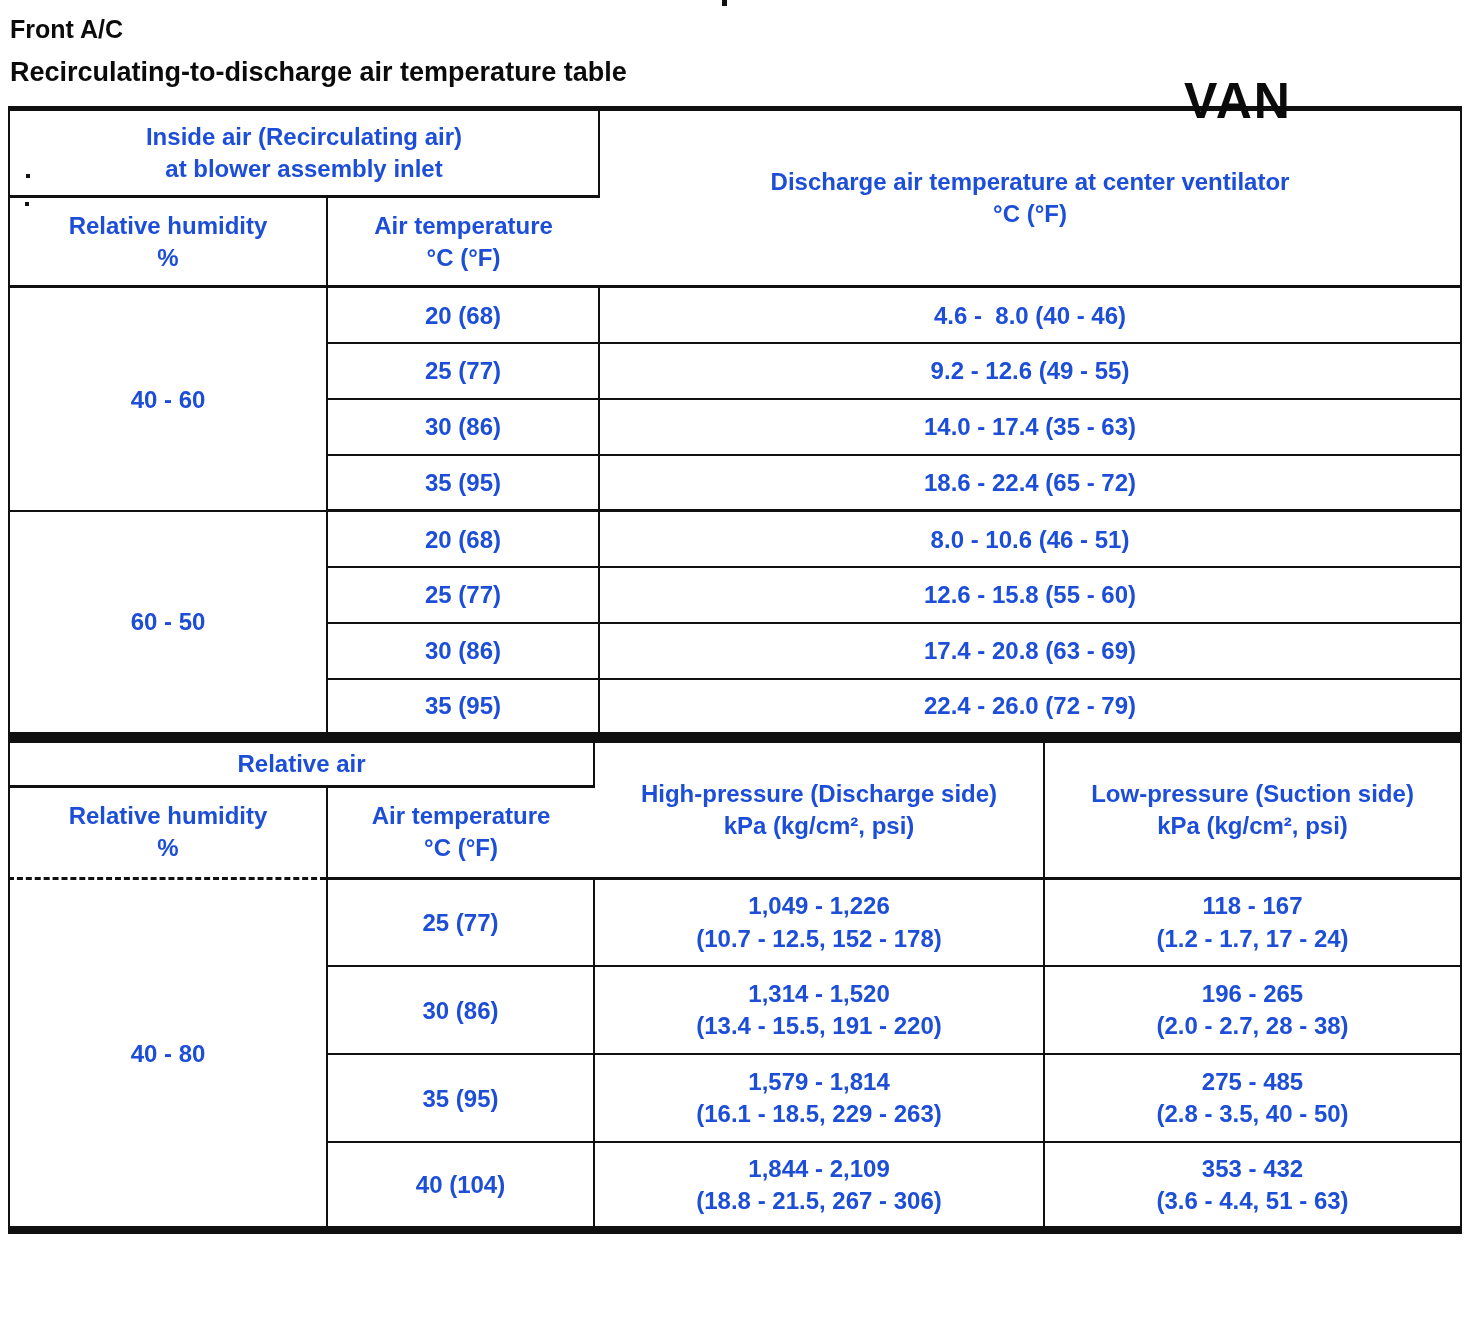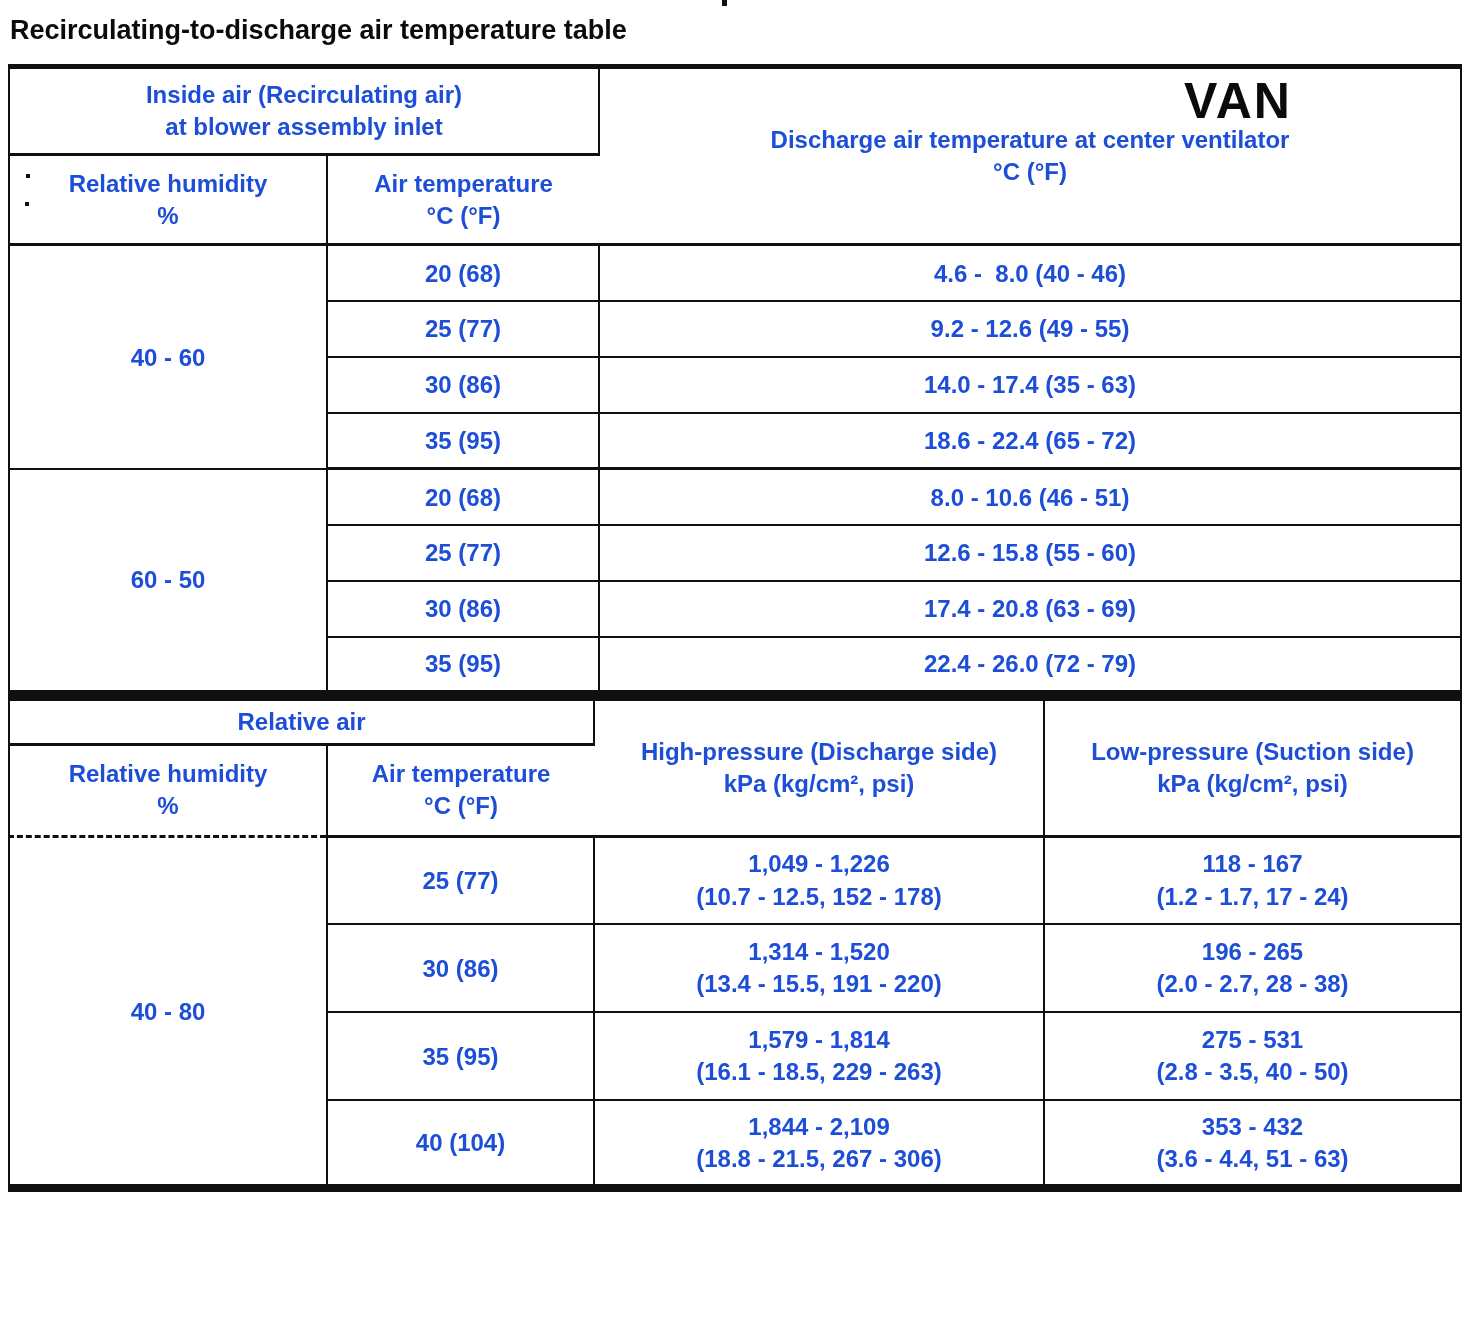--- a/index.html
+++ b/index.html
@@ -81,20 +81,21 @@
 </head>
 <body>
 
 <div class="page">
 
   <span class="speck speck1"></span>
   <span class="speck speck2"></span>
   <span class="speck speck3"></span>
 
   <div class="doc-header">
+    <div class="h-sub">Front A/C</div>
     <div class="h-caption">Recirculating-to-discharge air temperature table</div>
     <div class="van">VAN</div>
   </div>
 
   <table class="t" id="table1">
     <colgroup>
       <col style="width:318px">
       <col style="width:272px">
       <col style="width:862px">
     </colgroup>
@@ -212,21 +213,21 @@
           <div>(2.0 - 2.7, 28 - 38)</div>
         </td>
       </tr>
       <tr style="height:88px">
         <td>35 (95)</td>
         <td class="two-line">
           <div>1,579 - 1,814</div>
           <div>(16.1 - 18.5, 229 - 263)</div>
         </td>
         <td class="two-line">
-          <div>275 - 531</div>
+          <div>275 - 485</div>
           <div>(2.8 - 3.5, 40 - 50)</div>
         </td>
       </tr>
       <tr style="height:88px">
         <td>40 (104)</td>
         <td class="two-line">
           <div>1,844 - 2,109</div>
           <div>(18.8 - 21.5, 267 - 306)</div>
         </td>
         <td class="two-line">

